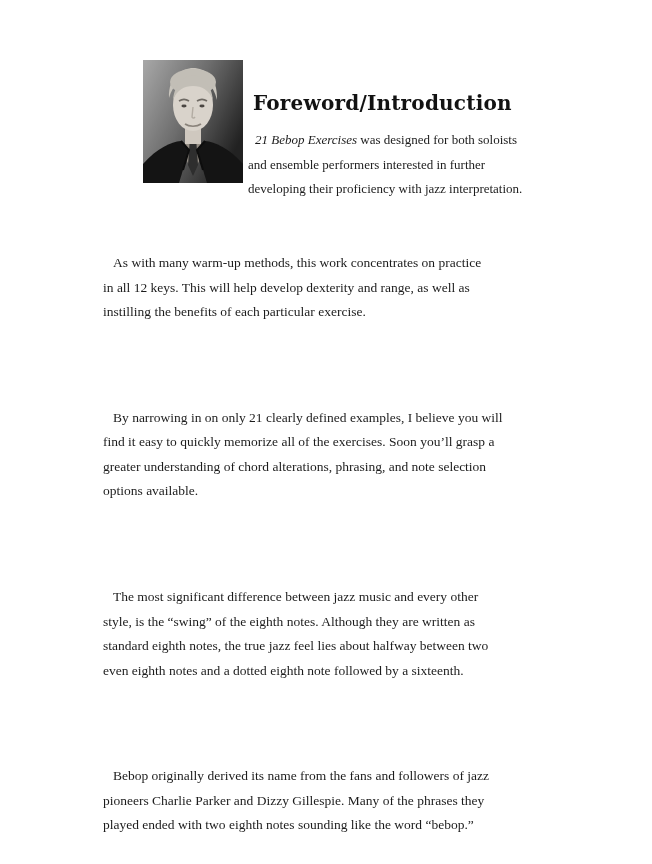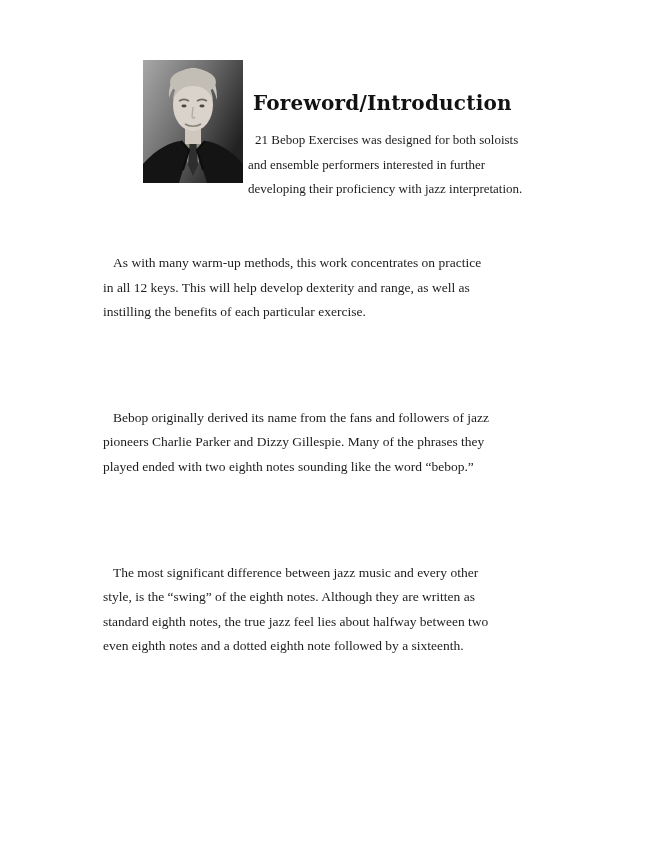--- a/index.html
+++ b/index.html
@@ -37,21 +37,21 @@
     color: #121212;
     letter-spacing: 0.2px;
   }
   .intro {
     margin: 14px 0 0 0;
     font-size: 13px;
     line-height: 24.5px;
     white-space: pre;
     text-indent: 7px;
   }
-  .italic { }
+  .italic { font-style: italic; }
   .body-text {
     position: absolute;
     left: 87px;
     top: 186px;
     width: 540px;
     font-size: 13.5px;
     line-height: 24.55px;
     white-space: pre;
   }
   .body-text p { margin: 16px; padding: 0; text-indent: 10px; }
@@ -105,25 +105,29 @@
     <h1 class="title">Foreword/Introduction</h1>
     <p class="intro"><span class="italic">21 Bebop Exercises</span><span> was designed for both soloists
 and ensemble performers interested in further
 developing their proficiency with jazz interpretation.</span></p>
   </div>
 
   <div class="body-text">
     <p>As with many warm-up methods, this work concentrates on practice
 in all 12 keys. This will help develop dexterity and range, as well as
 instilling the benefits of each particular exercise.</p>
-    <p>Bebop originally derived its name from the fans and followers of jazz
-pioneers Charlie Parker and Dizzy Gillespie. Many of the phrases they
-played ended with two eighth notes sounding like the word “bebop.”</p>
+    <p>By narrowing in on only 21 clearly defined examples, I believe you will
+find it easy to quickly memorize all of the exercises. Soon you’ll grasp a
+greater understanding of chord alterations, phrasing, and note selection
+options available.</p>
     <p>The most significant difference between jazz music and every other
 style, is the “swing” of the eighth notes. Although they are written as
 standard eighth notes, the true jazz feel lies about halfway between two
 even eighth notes and a dotted eighth note followed by a sixteenth.</p>
+    <p>Bebop originally derived its name from the fans and followers of jazz
+pioneers Charlie Parker and Dizzy Gillespie. Many of the phrases they
+played ended with two eighth notes sounding like the word “bebop.”</p>
     
     
     
   </div>
 
 </div>
 
 </body></html>

